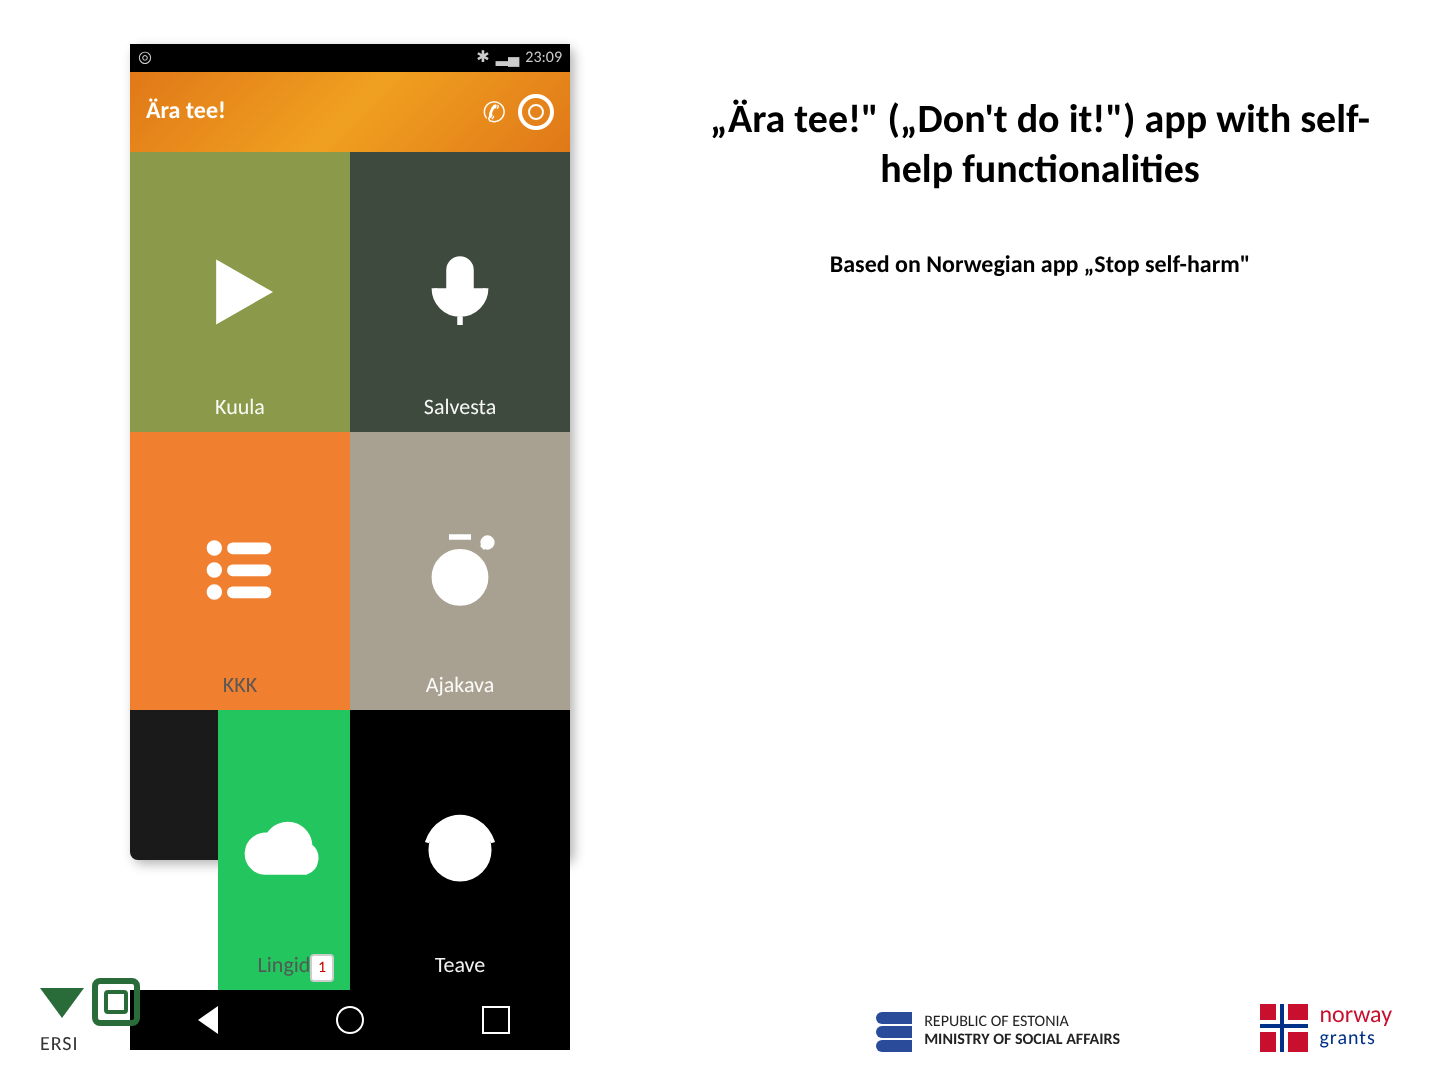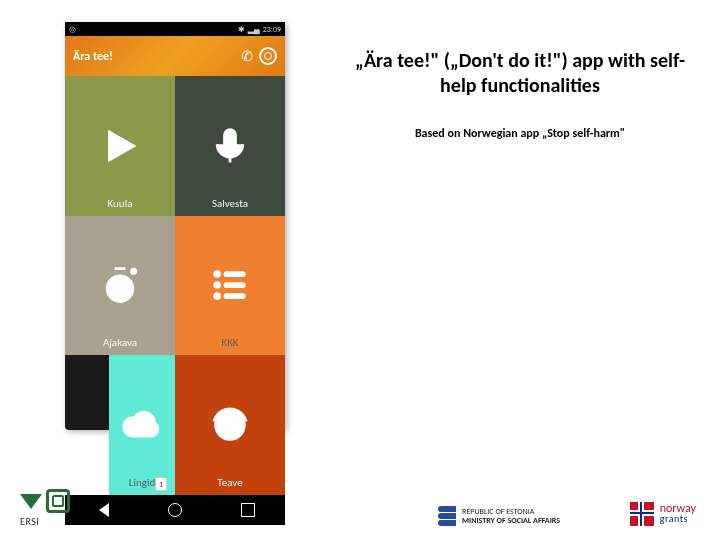--- a/index.html
+++ b/index.html
@@ -15,22 +15,22 @@
   .spiral { width:18px;height:18px;border:2px solid #fff;border-radius:50%; position:relative;}
   .spiral:after{content:"";position:absolute;inset:3px;border:1.5px solid #fff;border-radius:50%;}
   .grid { display:grid; grid-template-columns:1fr 1fr; grid-template-rows:repeat(3,1fr); height: 419px; }
   .tile { position:relative; display:flex; flex-direction:column; align-items:center; justify-content:center; color:#fff; font-size:10px; }
   .tile .lbl { position:absolute; bottom:6px; width:100%; text-align:center; font-size:11px; opacity:.95;}
   .tile svg { width:44px; height:44px; fill:#fff; stroke:#fff; }
   .t-kuula { background:#8a9a4a; }
   .t-salvesta { background:#3d4a3d; }
   .t-ajakava { background:#a8a090; }
   .t-kkk { background:#f08030; }
-  .t-lingid { background:#5eead4;margin-left:44px; }
-  .t-teave { background:#c2410c; }
+  .t-lingid { background:#22c55e;margin-left:44px; }
+  .t-teave { background:#000000; }
   .t-kkk .lbl, .t-lingid .lbl { color:#555; }
   .badge { position:absolute; bottom:4px; right:8px; background:#fff; color:#c00; font-size:8px; padding:1px 3px; border-radius:2px; border:1px solid #ccc;}
   .navbar { height:30px; background:#000; display:flex; justify-content:space-around; align-items:center; }
   .navbar .nb { width:14px;height:14px; }
   .nb-tri { width:0;height:0;border-top:7px solid transparent;border-bottom:7px solid transparent;border-right:10px solid #fff;}
   .nb-circ{ width:12px;height:12px;border:1.5px solid #fff;border-radius:50%;}
   .nb-sq{ width:11px;height:11px;border:1.5px solid #fff;}
   
   .heading { position:absolute; left:340px; top:48px; width:360px; text-align:center; font-weight:700; font-size:20px; color:#000; line-height:1.25;}
   .sub { position:absolute; left:370px; top:126px; width:300px; text-align:center; font-weight:700; font-size:12px; color:#000; line-height:1.25;}
@@ -86,38 +86,38 @@
           </svg>
         <div class="lbl">Kuula</div>
       </div>
       <div class="tile t-salvesta">
         <svg viewBox="0 0 24 24" fill="none" stroke-width="1.5">
             <rect x="9" y="3" width="6" height="11" rx="3"></rect>
             <path d="M5 11a7 7 0 0 0 14 0M12 18v3"></path>
           </svg>
         <div class="lbl">Salvesta</div>
       </div>
-      <div class="tile t-ajakava">
-        <svg viewBox="0 0 24 24" fill="none" stroke-width="1.5">
-            <circle cx="12" cy="14" r="7"></circle>
-            <path d="M12 14V9M9 3h6M18 6l2-2"></path>
-            <circle cx="19.5" cy="4.5" r="1.2" fill="#fff"></circle>
-          </svg>
-        <div class="lbl">Ajakava</div>
-      </div>
       <div class="tile t-kkk">
         <svg viewBox="0 0 24 24">
             <circle cx="5" cy="6" r="1.6"></circle>
             <rect x="9" y="5" width="11" height="2.2" rx="1"></rect>
             <circle cx="5" cy="12" r="1.6"></circle>
             <rect x="9" y="11" width="11" height="2.2" rx="1"></rect>
             <circle cx="5" cy="18" r="1.6"></circle>
             <rect x="9" y="17" width="11" height="2.2" rx="1"></rect>
           </svg>
         <div class="lbl">KKK</div>
+      </div>
+      <div class="tile t-ajakava">
+        <svg viewBox="0 0 24 24" fill="none" stroke-width="1.5">
+            <circle cx="12" cy="14" r="7"></circle>
+            <path d="M12 14V9M9 3h6M18 6l2-2"></path>
+            <circle cx="19.5" cy="4.5" r="1.2" fill="#fff"></circle>
+          </svg>
+        <div class="lbl">Ajakava</div>
       </div>
       <div class="tile t-lingid">
         <svg viewBox="0 0 24 24" fill="none" stroke-width="1.5">
             <path d="M7 18a5 5 0 1 1 .8-9.94A6 6 0 0 1 19 11a4 4 0 0 1-1 7H7z"></path>
           </svg>
         <div class="lbl">Lingid</div>
         <div class="badge">1</div>
       </div>
       <div class="tile t-teave">
         <svg viewBox="0 0 24 24" fill="none" stroke-width="1.2">

